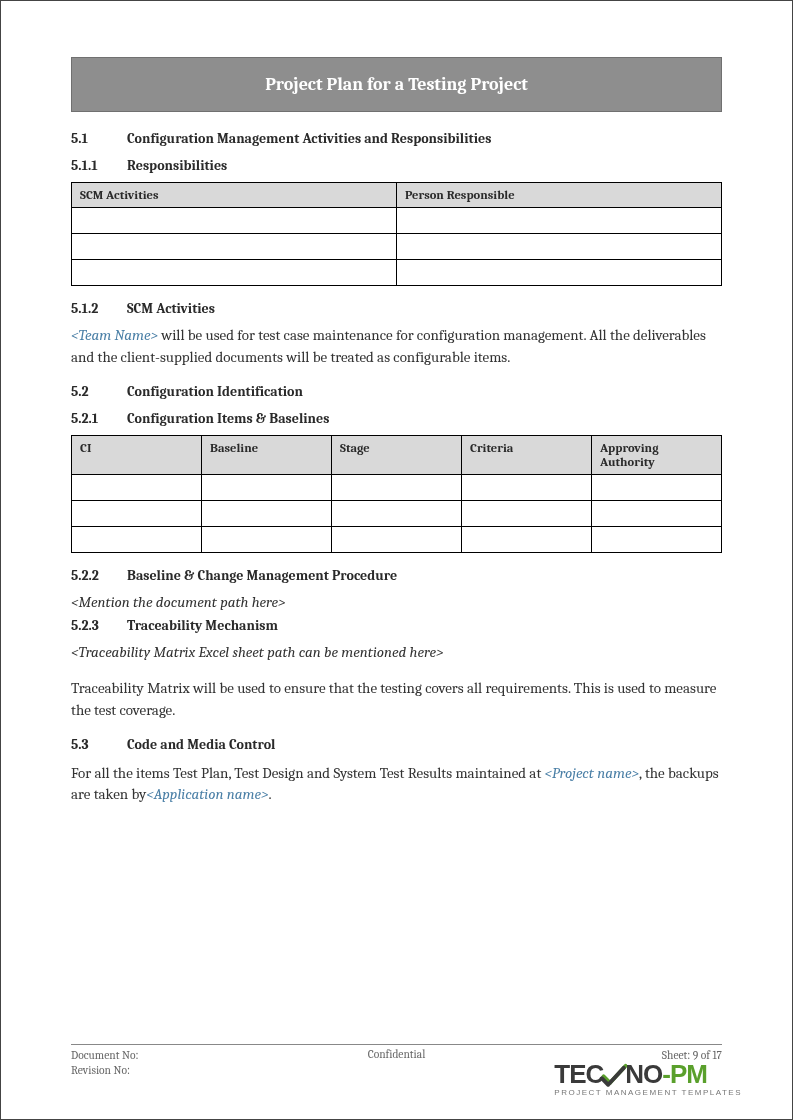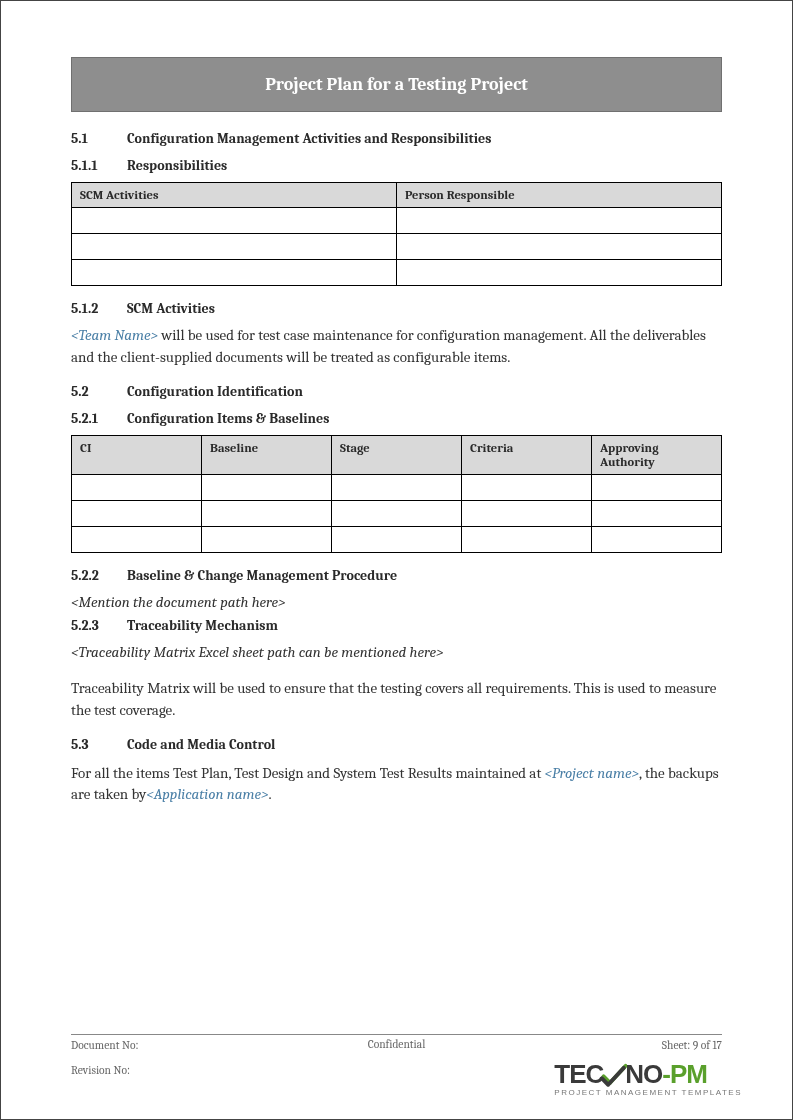--- a/index.html
+++ b/index.html
@@ -51,21 +51,21 @@
   td.empty { height: 26px; }
   .footer {
     position: absolute;
     left: 70px; right: 70px;
     bottom: 42px;
     font-size: 11.5px;
     color: #666;
   }
   .footer-line { border-top: 1px solid #888; padding-top: 4px; display: flex; justify-content: space-between; }
   .footer-center { position: absolute; left: 0; right: 0; text-align: center; top: 4px; }
-  .footer-row2 { margin-top: 12px; }
+  .footer-row2 { margin-top: 2px; }
   .logo {
     position: absolute;
     right: 50px;
     bottom: 22px;
     font-family: Arial, Helvetica, sans-serif;
     text-align: right;
   }
   .logo-main { font-size: 26px; font-weight: 700; letter-spacing: -1px; display:flex; align-items:center; }
   .logo-t1 { color: #3a3a3a; text-align: right; }
   .logo-check { display:inline-block; width:26px; height:26px; position:relative; margin:0 -2px; }

